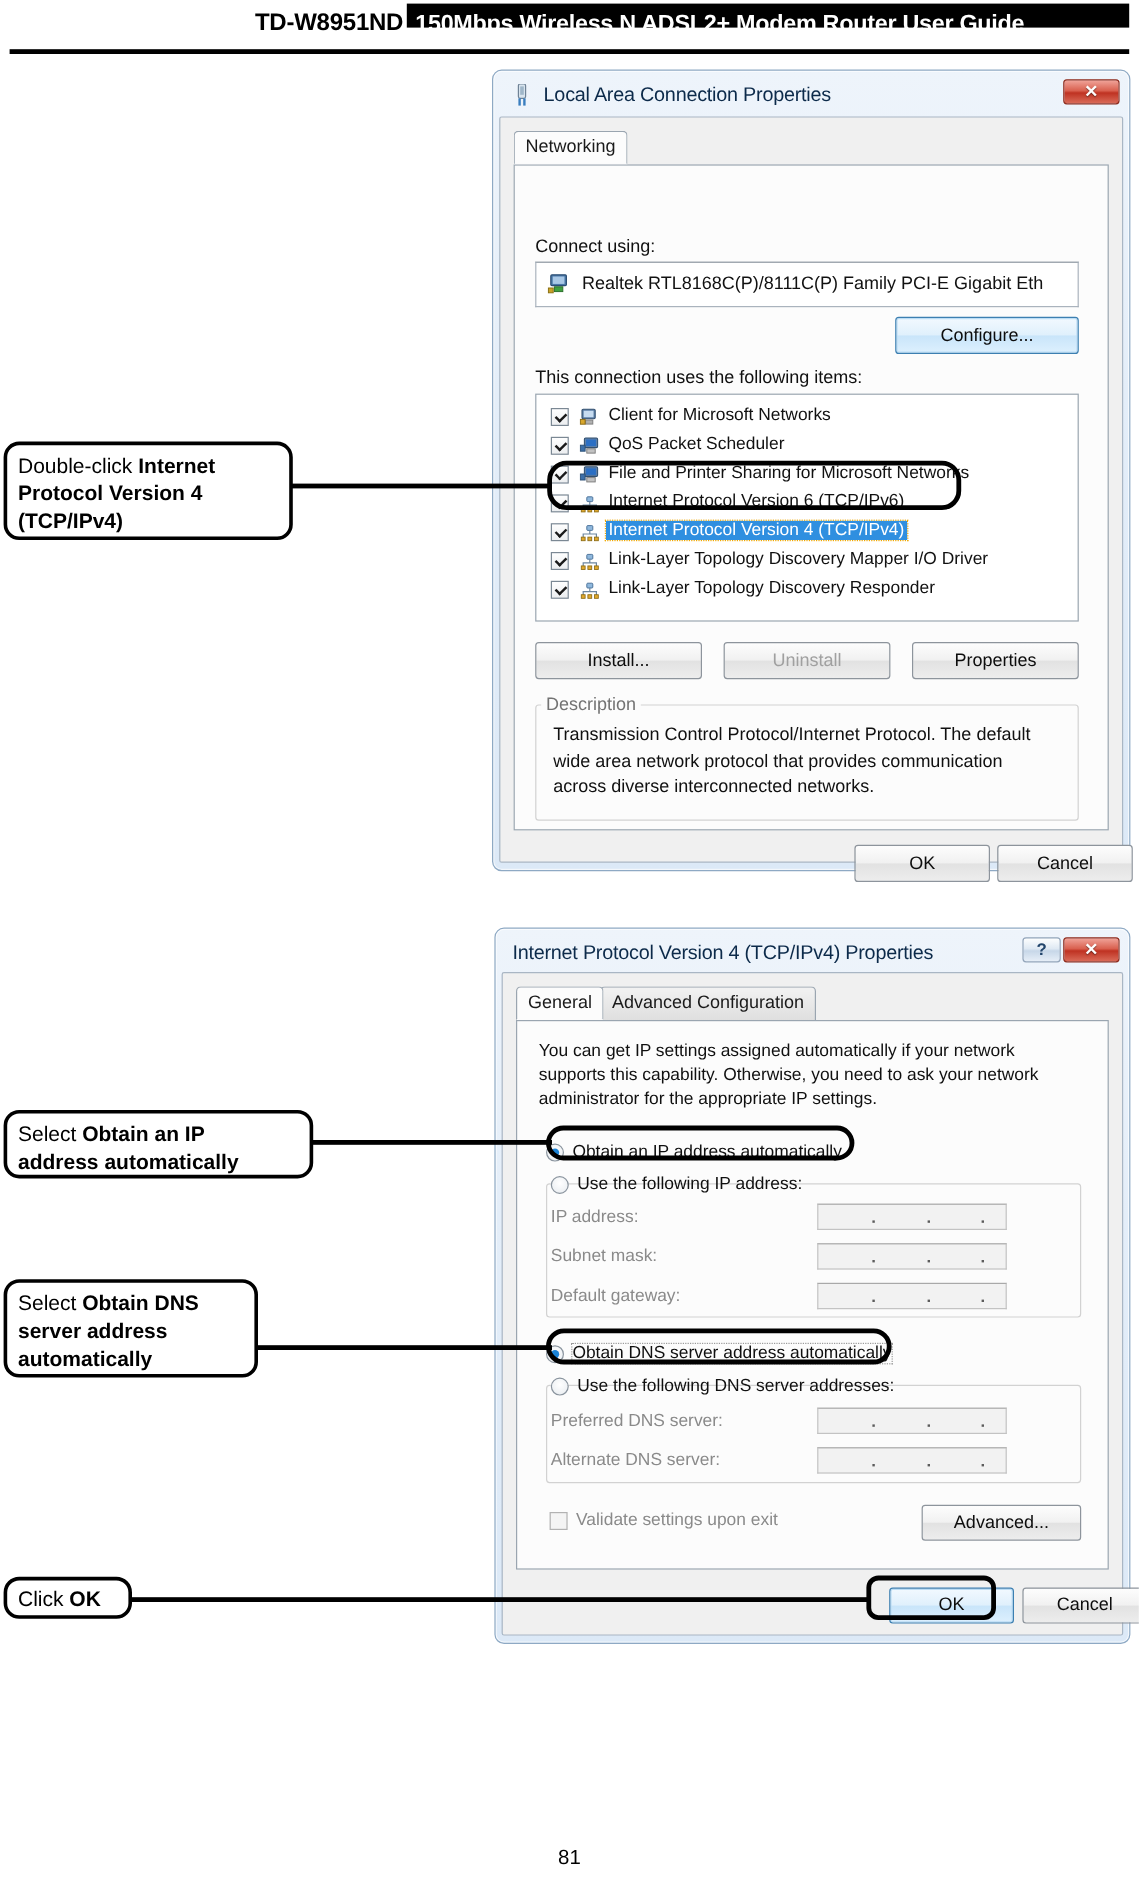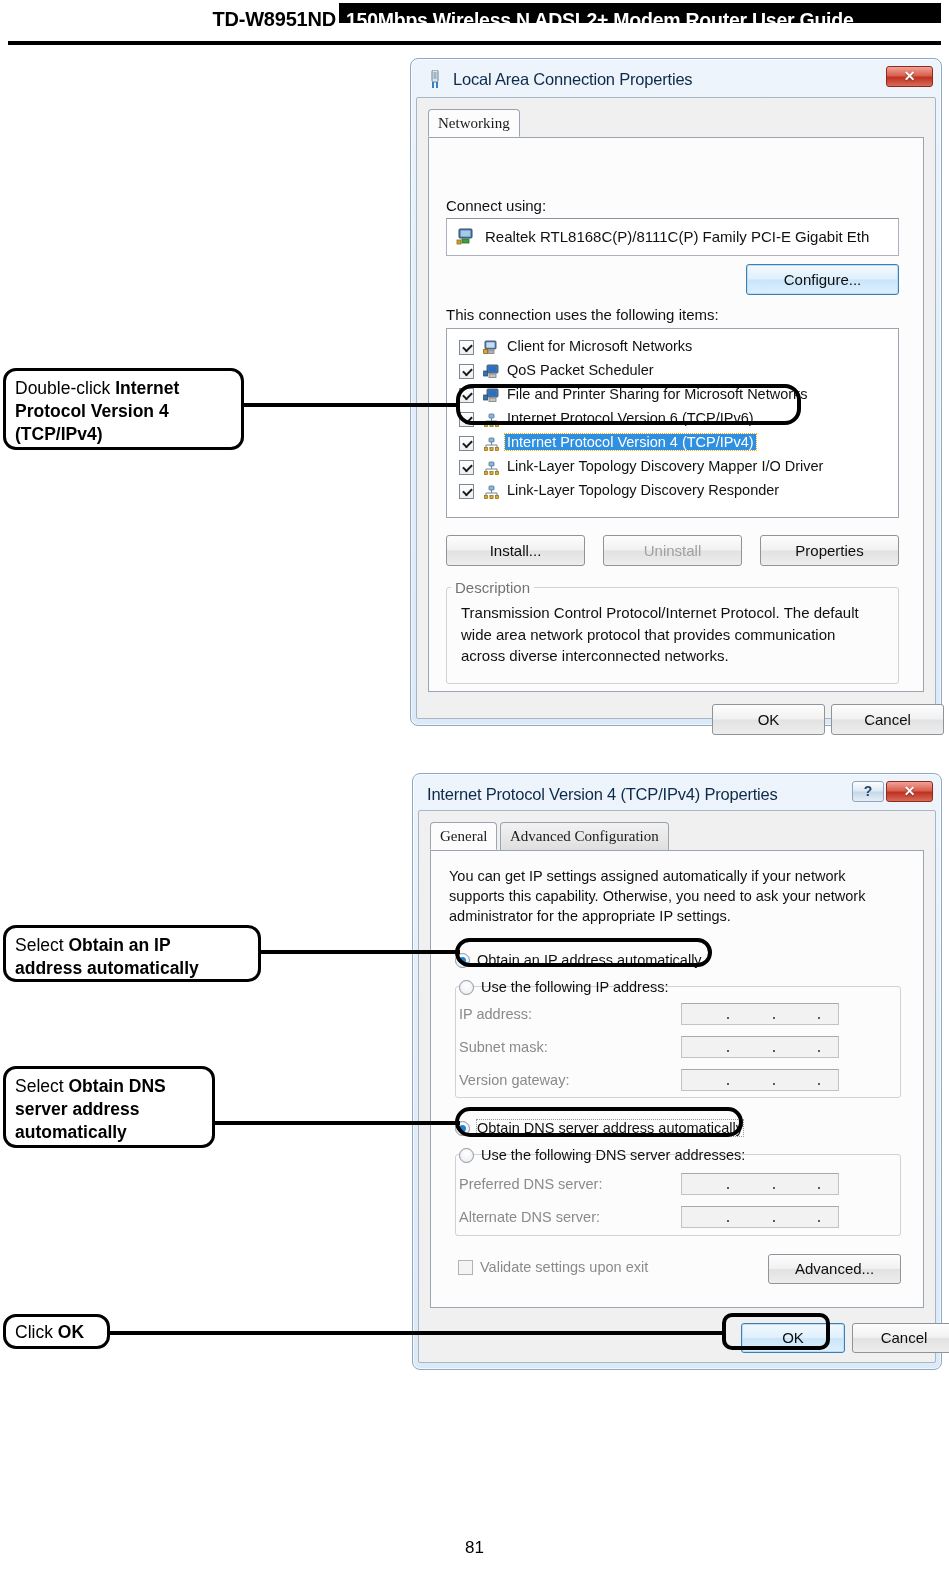--- a/index.html
+++ b/index.html
@@ -120,21 +120,20 @@
     border: 1px solid #a9b6c4;
     border-radius: 2px;
     box-sizing: border-box;
   }
 
   
   .tabstrip {
     position: absolute;
     left: 0; right: 0;
     height: 28px;
-    font-family: Liberation Serif, serif;
   }
   .tab {
     position: absolute;
     top: 0;
     height: 28px;
     box-sizing: border-box;
     border: 1px solid #9aa5b0;
     border-bottom: none;
     border-radius: 4px 4px 0 0;
     font-size: 15px;
@@ -537,21 +536,21 @@
           <i style="left:136px;"></i>
       </div>
 
       <div class="lbl dim" style="left:28px; top:188px; font-size:14.5px;">Subnet mask:</div>
       <div class="ipfield" style="left:250px; top:185px; width:158px; height:22px;">
         <i style="left:45px;"></i>
           <i style="left:91px;"></i>
           <i style="left:136px;"></i>
       </div>
 
-      <div class="lbl dim" style="left:28px; top:221px; font-size:14.5px;">Version gateway:</div>
+      <div class="lbl dim" style="left:28px; top:221px; font-size:14.5px;">Default gateway:</div>
       <div class="ipfield" style="left:250px; top:218px; width:158px; height:22px;">
         <i style="left:45px;"></i>
           <i style="left:91px;"></i>
           <i style="left:136px;"></i>
       </div>
 
       <div style="position:absolute; left:24px; top:268px; height:20px;">
         <span class="radio on" style="left:0; top:2px;"></span>
         <span class="lbl" style="left:22px; top:1px; font-size:14.5px; outline:1px dotted #9a9a9a;">Obtain DNS server address automatically</span>
       </div>

